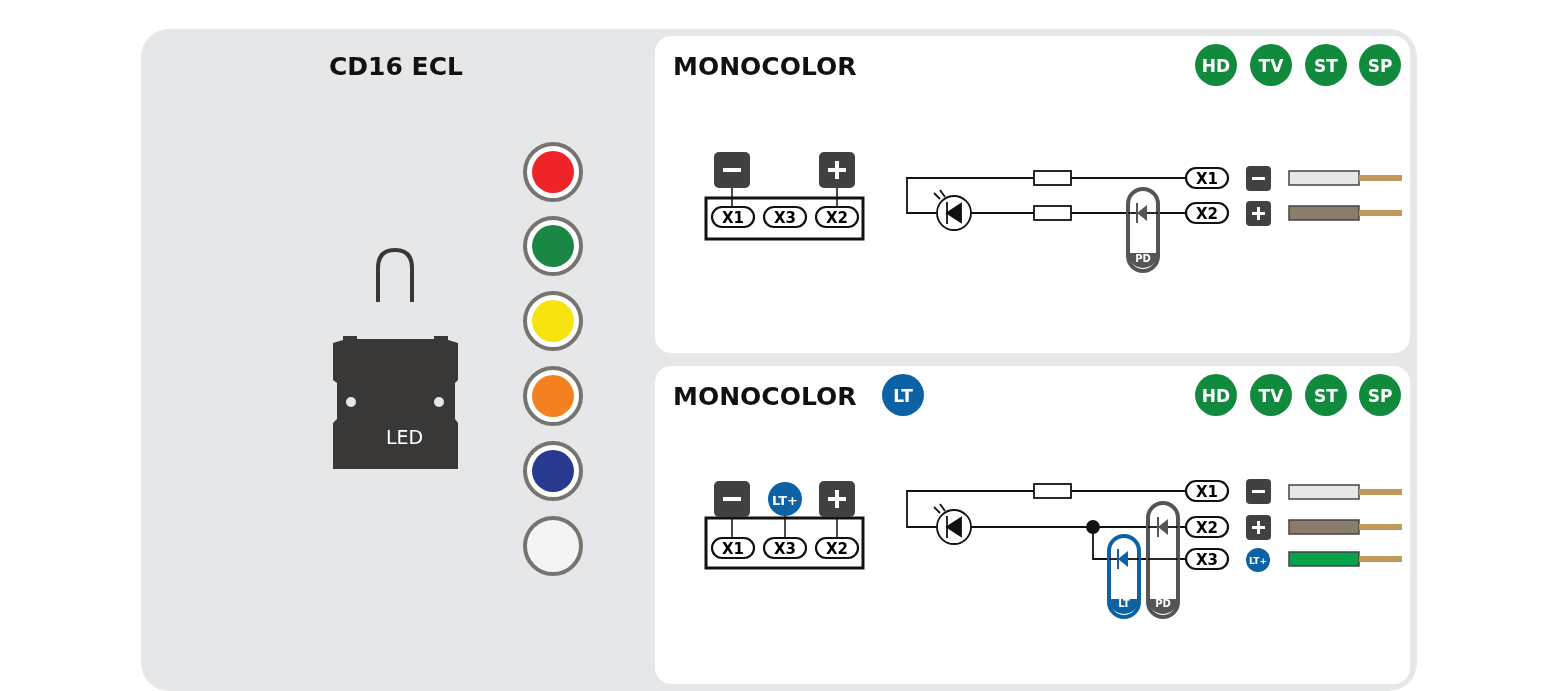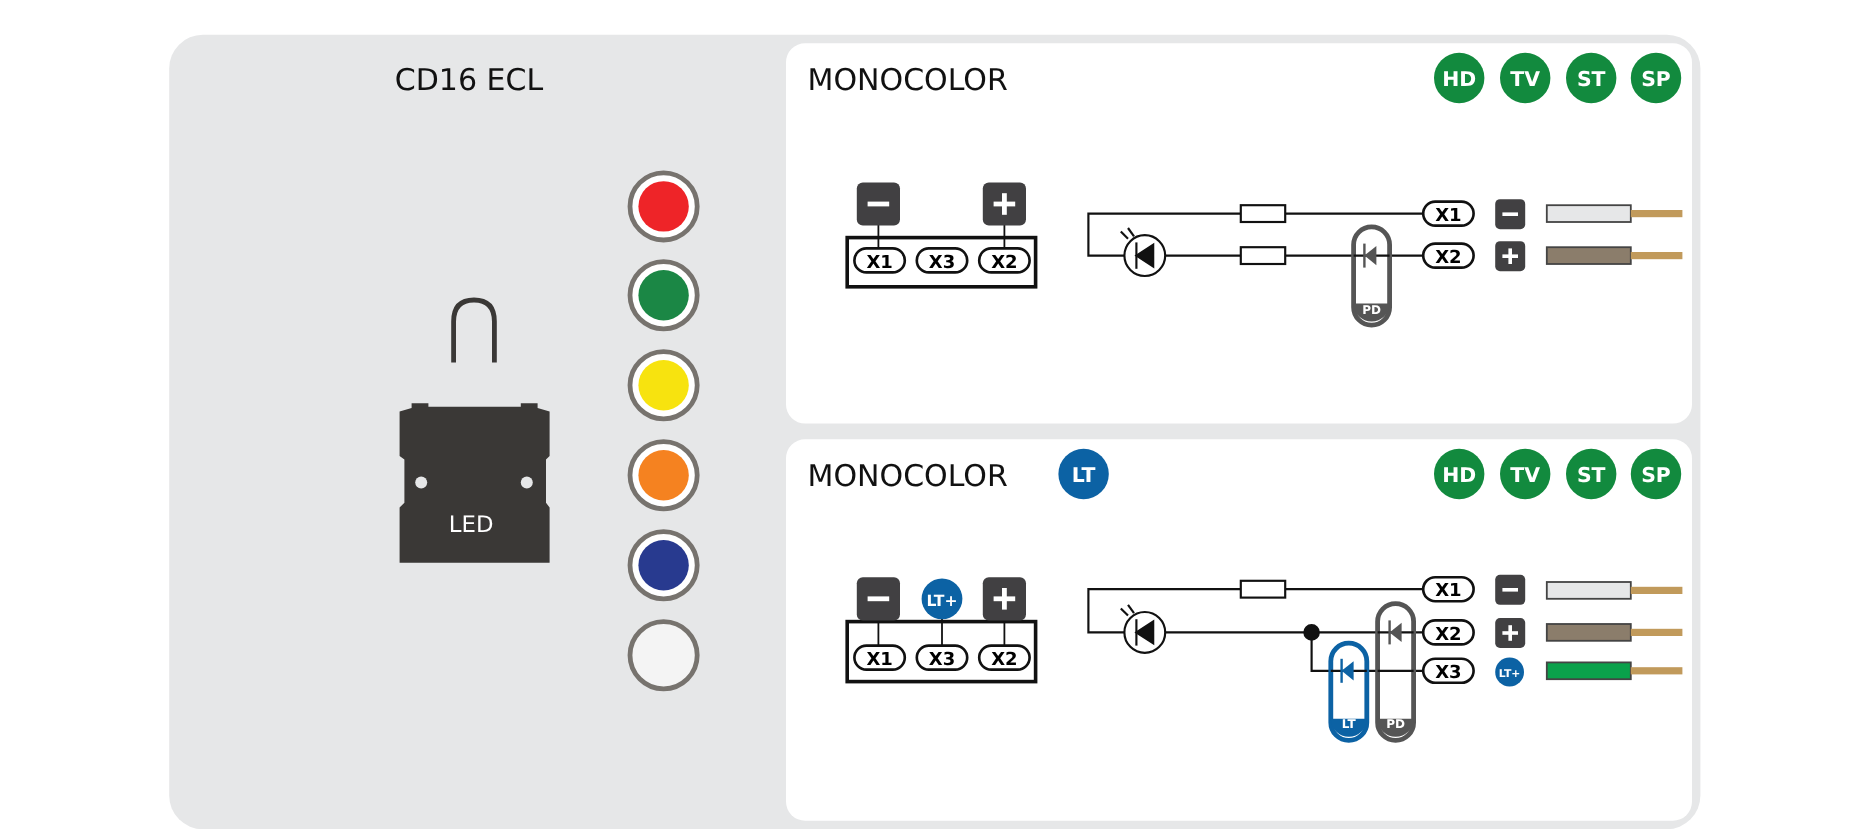--- a/index.html
+++ b/index.html
@@ -1,19 +1,19 @@
 <!DOCTYPE html>
 <html><head>
 <meta charset="utf-8">
 <style>
   html, body { margin:0; padding:0; background:#ffffff; }
   body { width:1559px; height:691px; position:relative; overflow:hidden; font-family:"Liberation Sans", sans-serif; }
   .outer { position:absolute; left:141px; top:29px; width:1276px; height:662px; background:#e6e7e8; border-radius:28px; }
   .panel { position:absolute; background:#ffffff; border-radius:16px; }
-  .title { position:absolute; font-family:"DejaVu Sans", sans-serif; font-weight:normal; color:#111; }
+  .title { position:absolute; font-family:"DejaVu Sans", sans-serif; font-weight:bold; color:#111; }
   svg { position:absolute; left:0; top:0; }
   svg text { font-family:"DejaVu Sans", sans-serif; font-weight:bold; }
 </style>
 </head>
 <body>
 
 <div class="outer"></div>
 
 <div class="title" style="left:329px; top:52px; font-size:25px;">CD16 ECL</div>
 
@@ -33,21 +33,21 @@
     <circle cx="553" cy="246" r="21" fill="#1b8745"></circle>
     <circle cx="553" cy="321" r="28" fill="#fff" stroke="#77736e" stroke-width="4"></circle>
     <circle cx="553" cy="321" r="21" fill="#f7e30f"></circle>
     <circle cx="553" cy="396" r="28" fill="#fff" stroke="#77736e" stroke-width="4"></circle>
     <circle cx="553" cy="396" r="21" fill="#f58220"></circle>
     <circle cx="553" cy="471" r="28" fill="#fff" stroke="#77736e" stroke-width="4"></circle>
     <circle cx="553" cy="471" r="21" fill="#283a8f"></circle>
     <circle cx="553" cy="546" r="28" fill="#f4f4f4" stroke="#77736e" stroke-width="4"></circle>
   </g>
 </svg>
-<div style="position:absolute; left:374px; top:426px; color:#fff; font-family:'DejaVu Sans',sans-serif; font-size:19px;">LED</div>
+<div style="position:absolute; left:386px; top:426px; color:#fff; font-family:'DejaVu Sans',sans-serif; font-size:19px;">LED</div>
 
 <div class="panel" style="left:655px; top:36px; width:755px; height:317px;"></div>
 <div class="title" style="left:673px; top:52px; font-size:25px;">MONOCOLOR</div>
 
 <div class="panel" style="left:655px; top:366px; width:755px; height:318px;"></div>
 <div class="title" style="left:673px; top:382px; font-size:25px;">MONOCOLOR</div>
 
 <svg width="1559" height="691">
   <defs>
     <g id="pinX">

